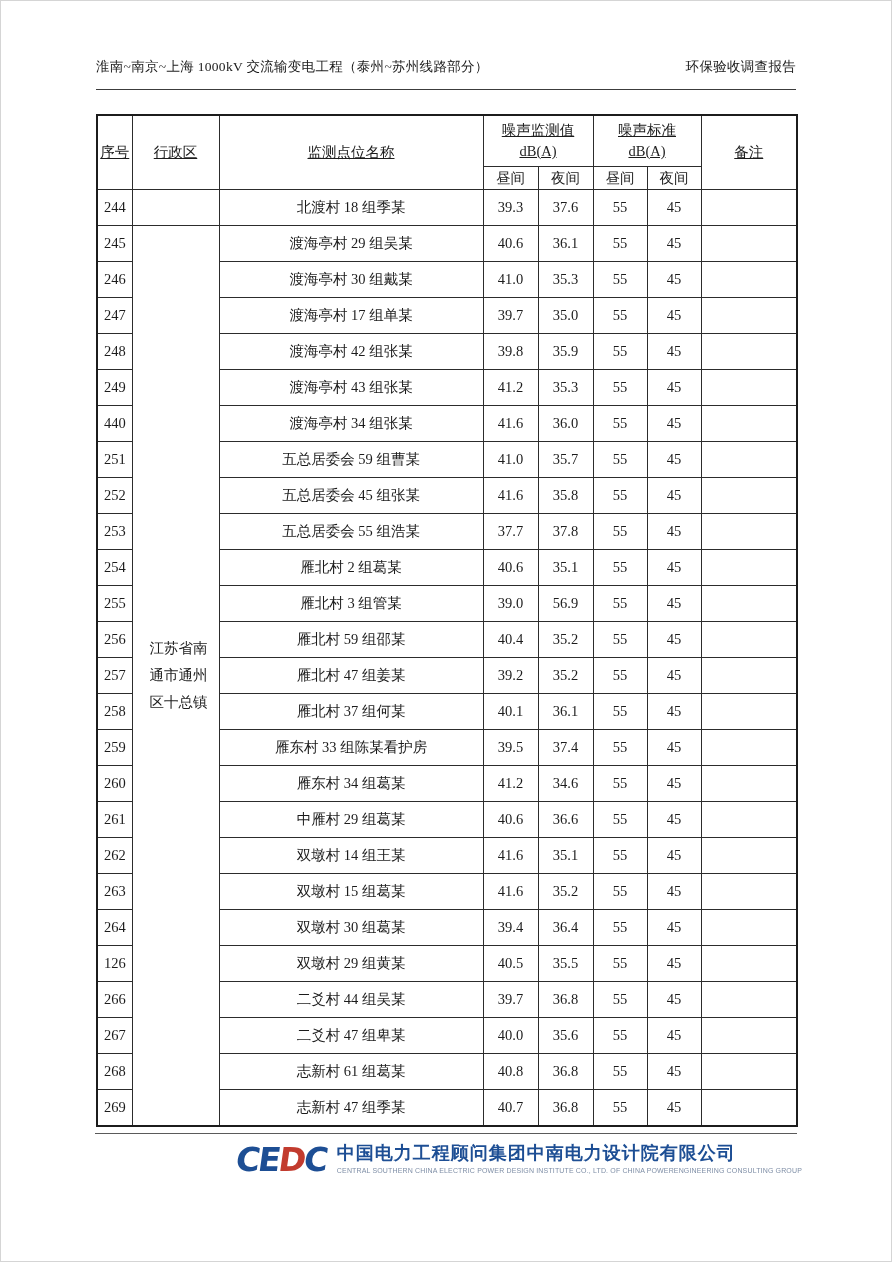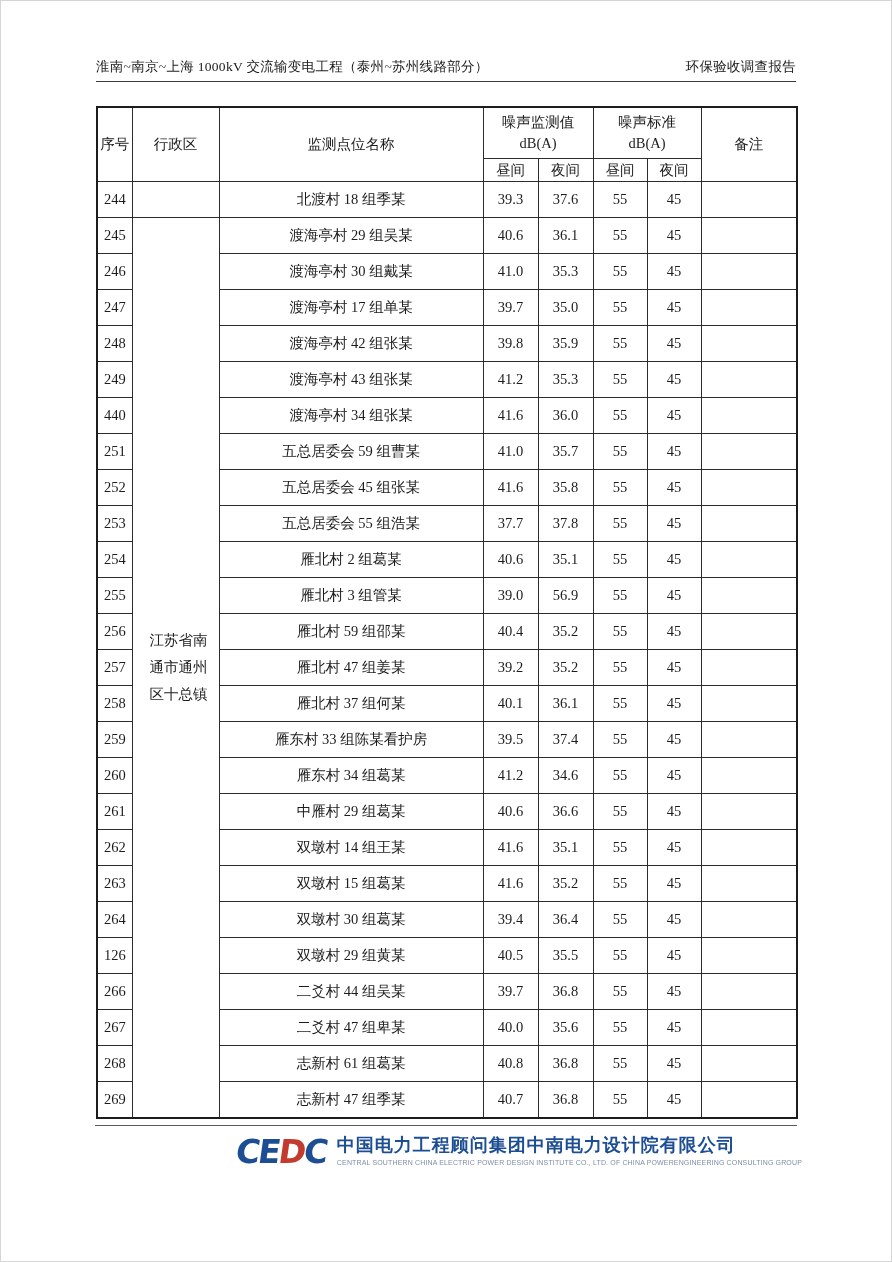--- a/index.html
+++ b/index.html
@@ -11,39 +11,39 @@
     box-sizing:border-box;
     font-family:"Liberation Serif","DejaVu Serif",serif;
     color:#1a1a1a;
     overflow:hidden;
   }
   .content { width:700px; margin:0 auto; }
 
   
   .doc-header {
     display:flex; justify-content:space-between; align-items:flex-end;
-    margin-top:57px; padding-bottom:5px;
+    margin-top:57px; padding-bottom:13px;
     border-bottom:1.5px solid #3c3c3c;
     font-size:13.5px; letter-spacing:0.3px;gap:38px;
   }
 
   
   table.noise {
     width:700px; margin-top:24px;
     border-collapse:collapse; table-layout:fixed;
     border:2px solid #1c1c1c;
   }
   table.noise th, table.noise td {
     border:1px solid #2c2c2c;
     text-align:center; vertical-align:middle;
     padding:0; font-weight:normal;
     font-size:14.5px; color:#1c1c1c;
     overflow:hidden;
   }
-  thead tr.main th { height:50px; }
+  thead tr.main th { height:50px;text-decoration:underline; }
   thead tr.sub  th { height:22px; }
   tbody td { height:35px; }
   th.grp { white-space:pre-line; line-height:1.45; }
   th.c-no { padding:0 8px; word-break:break-all; line-height:1.5; }
   .region-inner { width:64px; margin:0 auto; line-height:1.85; text-align:right; }
 
   
   .page-number { text-align:center; margin-top:20px; font-size:13px; }
   .footer-rule { width:702px; margin:6px auto 0; border-top:1.5px solid #5a5a5a; height:0; }
   .footer-band { width:712px; margin:9px auto 0; display:flex; justify-content:flex-end; align-items:flex-start; }

